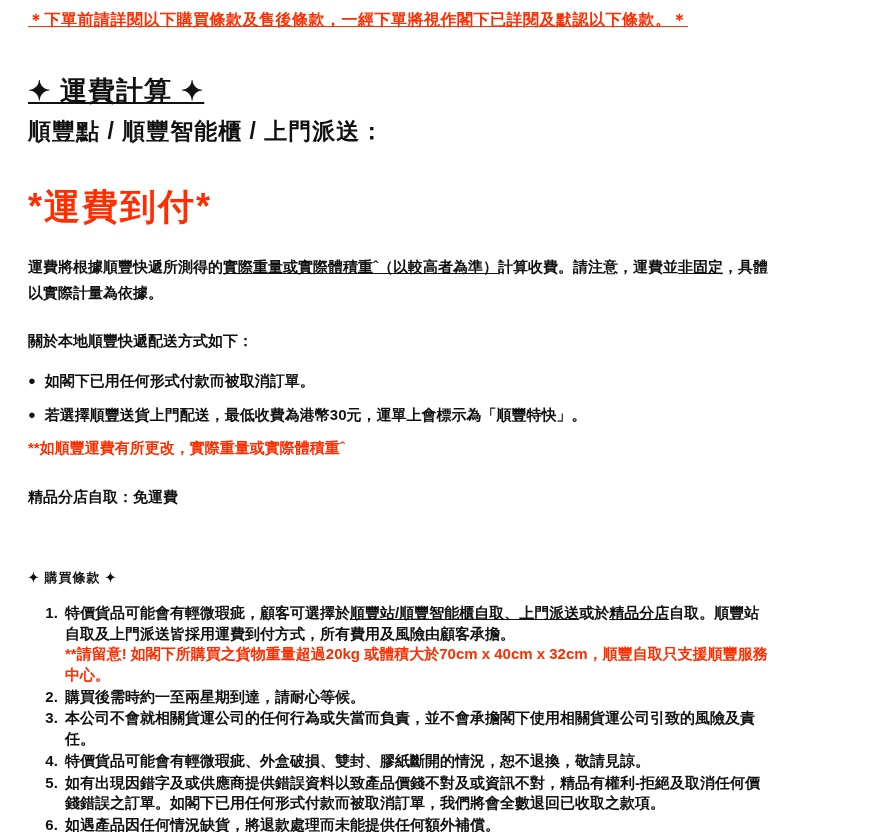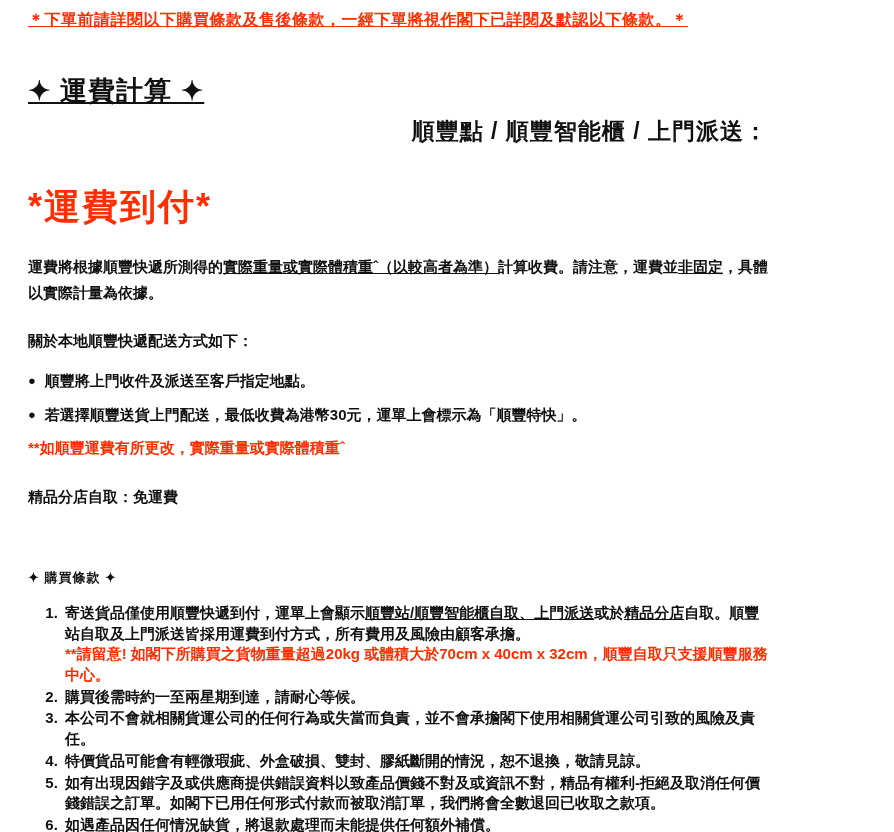--- a/index.html
+++ b/index.html
@@ -32,21 +32,20 @@
   .h1 {
     margin: 42px 0 0 0;
     font-size: 27px;
     text-decoration: underline;
     letter-spacing: 1px;
   }
   .h2 {
     margin: 7px 0 0 0;
     font-size: 23px;
     letter-spacing: 1px;
-    text-align: right;
   }
   .big {
     margin-top: 36px;
     font-size: 36px;
     color: #ff2d00;
     letter-spacing: 2px;
   }
   .para {
     margin: 22px 0 0 0;
     font-size: 15px;
@@ -111,32 +110,32 @@
 
   <div class="h2">順豐點 / 順豐智能櫃 / 上門派送：</div>
 
   <div class="big">*運費到付*</div>
 
   <p class="para"><span>運費將根據順豐快遞所測得的</span><span class="u">實際重量或實際體積重ˆ（以較高者為準）</span><span>計算收費。請注意，運費並</span><span class="u">非固定</span><span>，具體以實際計量為依據。</span></p>
 
   <p class="intro">關於本地順豐快遞配送方式如下：</p>
 
   <ul class="bullets">
-    <li><span class="dot">●</span><span>順豐將上門收件及派送至客戶指定地點。</span></li>
+    <li><span class="dot">●</span><span>如閣下已用任何形式付款而被取消訂單。</span></li>
     <li><span class="dot">●</span><span>若選擇順豐送貨上門配送，最低收費為港幣30元，運單上會標示為「順豐特快」。</span></li>
   </ul>
 
   <p class="rednote">**如順豐運費有所更改，實際重量或實際體積重ˆ</p>
 
   <p class="pickup">精品分店自取：免運費</p>
 
   <div class="terms-h">✦ 購買條款 ✦</div>
 
   <ol class="terms">
-    <li><span>寄送貨品僅使用順豐快遞到付，運單上會顯示</span><span class="u">順豐站/順豐智能櫃自取、上門派送</span><span>或於</span><span class="u">精品分店</span><span>自取。順豐站自取及上門派送皆採用運費到付方式，所有費用及風險由顧客承擔。</span>
+    <li><span>特價貨品可能會有輕微瑕疵，顧客可選擇於</span><span class="u">順豐站/順豐智能櫃自取、上門派送</span><span>或於</span><span class="u">精品分店</span><span>自取。順豐站自取及上門派送皆採用運費到付方式，所有費用及風險由顧客承擔。</span>
       <div class="item-warning">**請留意! 如閣下所購買之貨物重量超過20kg 或體積大於70cm x 40cm x 32cm，順豐自取只支援順豐服務中心。</div>
     </li>
     <li>購買後需時約一至兩星期到達，請耐心等候。</li>
     <li>本公司不會就相關貨運公司的任何行為或失當而負責，並不會承擔閣下使用相關貨運公司引致的風險及責任。</li>
     <li>特價貨品可能會有輕微瑕疵、外盒破損、雙封、膠紙斷開的情況，恕不退換，敬請見諒。</li>
     <li>如有出現因錯字及或供應商提供錯誤資料以致產品價錢不對及或資訊不對，精品有權利-拒絕及取消任何價錢錯誤之訂單。如閣下已用任何形式付款而被取消訂單，我們將會全數退回已收取之款項。</li>
     <li>如遇產品因任何情況缺貨，將退款處理而未能提供任何額外補償。</li>
     <li>除額外列明包本地運費的貨物外，寄送貨品均需支付運費，請先考慮運費金額再作下單，恕不接受因運費金額超出預期作為退款理由。</li>
 
   </ol>

